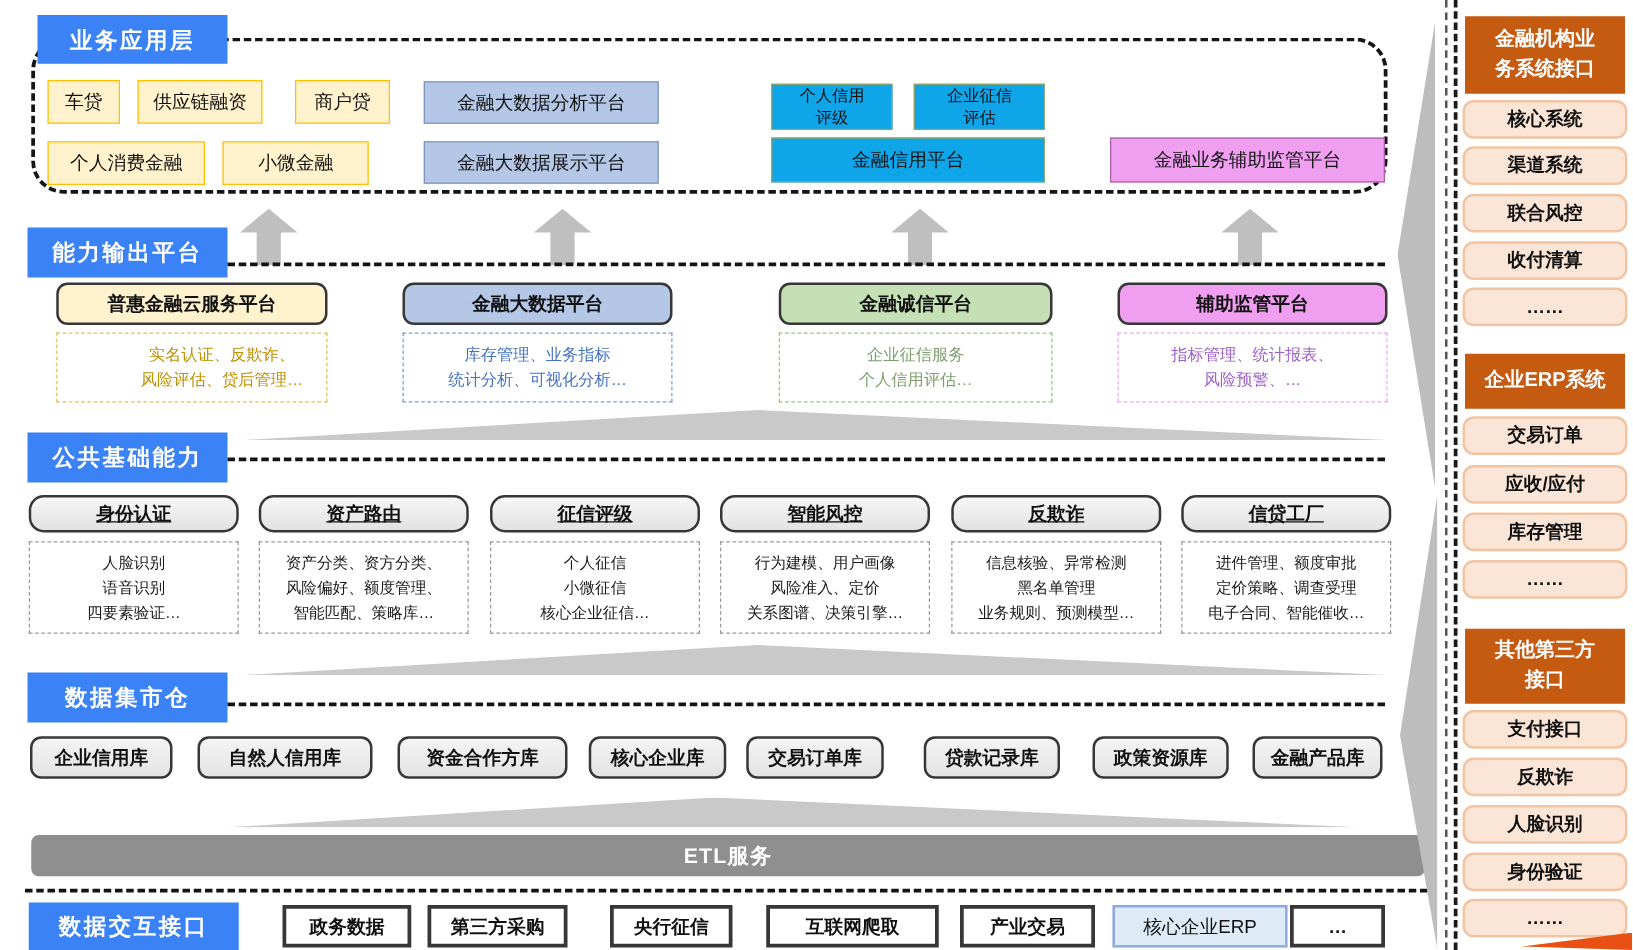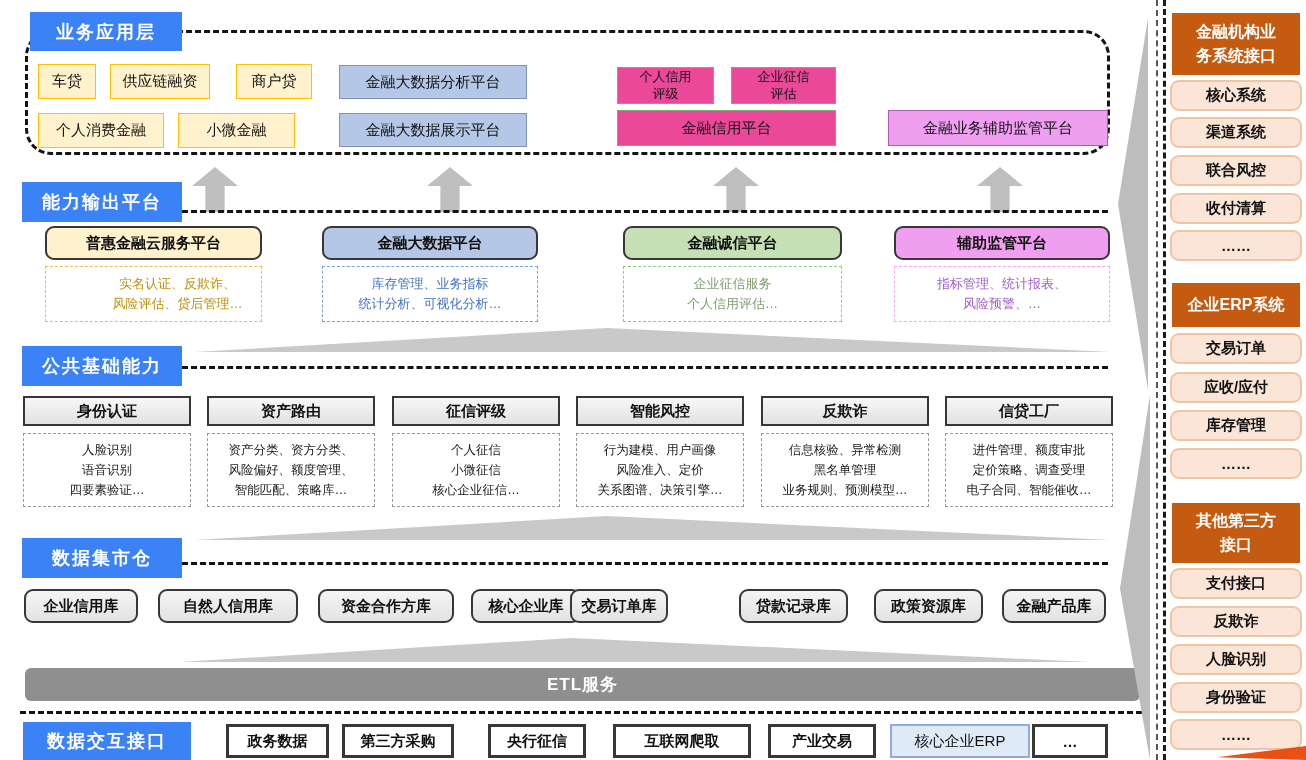--- a/index.html
+++ b/index.html
@@ -7,37 +7,37 @@
           font-family:"Liberation Sans","DejaVu Sans",sans-serif;color:#111;}
   .abs{position:absolute;box-sizing:border-box;}
   .flex{display:flex;align-items:center;justify-content:center;text-align:center;}
   .pre{white-space:pre-line;}
   
   .hdr{background:#3b82f6;color:#fff;font-weight:bold;font-size:18px;letter-spacing:2px;}
   
   .bx{font-size:15px;}
   .yellow-s{background:#FFF2CC;border:1.6px solid #FFC000;}
   .blue-s{background:#B4C7E7;border:1.6px solid #7F93BC;}
-  .green-s{background:#ec4899;border:1.6px solid #84A873;}
+  .green-s{background:#0ea5e9;border:1.6px solid #84A873;}
   .pink-s{background:#F09EF0;border:1.6px solid #A95FA9;}
   
   .plat{border:2.5px solid #373737;border-radius:9px;font-weight:bold;font-size:15px;}
   .f-yellow{background:#FFF2CC;}
   .f-blue{background:#B4C7E7;}
   .f-green{background:#C5E0B4;}
   .f-pink{background:#F09EF0;}
   
   .det{border:1.6px dashed;font-size:13px;line-height:1.55;}
   .det-gold{color:#BF9000;border-color:#E2C04F;padding-left:48px;}
   .det-blue{color:#4472C4;border-color:#7C9DD9;}
   .det-green{color:#7F9E6E;border-color:#93C981;}
   .det-purple{color:#9E5FC8;border-color:#EFA9EF;}
   
-  .cap-h{background:linear-gradient(#f7f7f7,#e2e2e2);border:2.5px solid #373737;border-radius:0;
-         font-weight:bold;font-size:15px;}
+  .cap-h{background:linear-gradient(#f7f7f7,#e2e2e2);border:2.5px solid #373737;border-radius:12px;
+         font-weight:bold;font-size:15px;text-decoration:underline;}
   .cap-d{border:1.5px dashed #9a9a9a;font-size:12.5px;line-height:1.6;color:#1a1a1a;}
   
   .db{background:linear-gradient(#f4f4f4,#e3e3e3);border:2.5px solid #373737;border-radius:9px;
       font-weight:bold;font-size:15px;}
   
   .etl{background:#8F8F8F;border-radius:6px;color:#fff;font-weight:bold;font-size:17px;letter-spacing:1px;}
   
   .src{background:#fff;border:3px solid #373737;font-weight:bold;font-size:15px;}
   .src-erp{background:#DEEBF7;border:2px solid #8FAADC;font-weight:normal;}
   
@@ -129,21 +129,21 @@
 电子合同、智能催收…</div>
 
   <div class="abs funnel" style="left:195px;top:516px;width:915px;height:24px;"></div>
   <div class="abs flex hdr" style="left:22px;top:538px;width:160px;height:40px;">数据集市仓</div>
   <div class="abs hline" style="left:182px;top:562px;width:926px;"></div>
 
   <div class="abs flex db" style="left:24px;top:589px;width:114px;height:34px;">企业信用库</div>
   <div class="abs flex db" style="left:158px;top:589px;width:140px;height:34px;">自然人信用库</div>
   <div class="abs flex db" style="left:318px;top:589px;width:136px;height:34px;">资金合作方库</div>
   <div class="abs flex db" style="left:471px;top:589px;width:110px;height:34px;">核心企业库</div>
-  <div class="abs flex db" style="left:570px;top:589px;width:98px;height:34px;text-align:right;">交易订单库</div>
+  <div class="abs flex db" style="left:597px;top:589px;width:110px;height:34px;text-align:right;">交易订单库</div>
   <div class="abs flex db" style="left:739px;top:589px;width:109px;height:34px;">贷款记录库</div>
   <div class="abs flex db" style="left:874px;top:589px;width:109px;height:34px;">政策资源库</div>
   <div class="abs flex db" style="left:1002px;top:589px;width:104px;height:34px;">金融产品库</div>
 
   <div class="abs funnel" style="left:180px;top:638px;width:910px;height:24px;clip-path:polygon(43% 0,100% 100%,0 100%);"></div>
   <div class="abs flex etl" style="left:25px;top:668px;width:1115px;height:33px;">ETL服务</div>
 
   <div class="abs hline" style="left:20px;top:711px;width:1122px;"></div>
   <div class="abs flex hdr" style="left:23px;top:722px;width:168px;height:38px;">数据交互接口</div>
 

